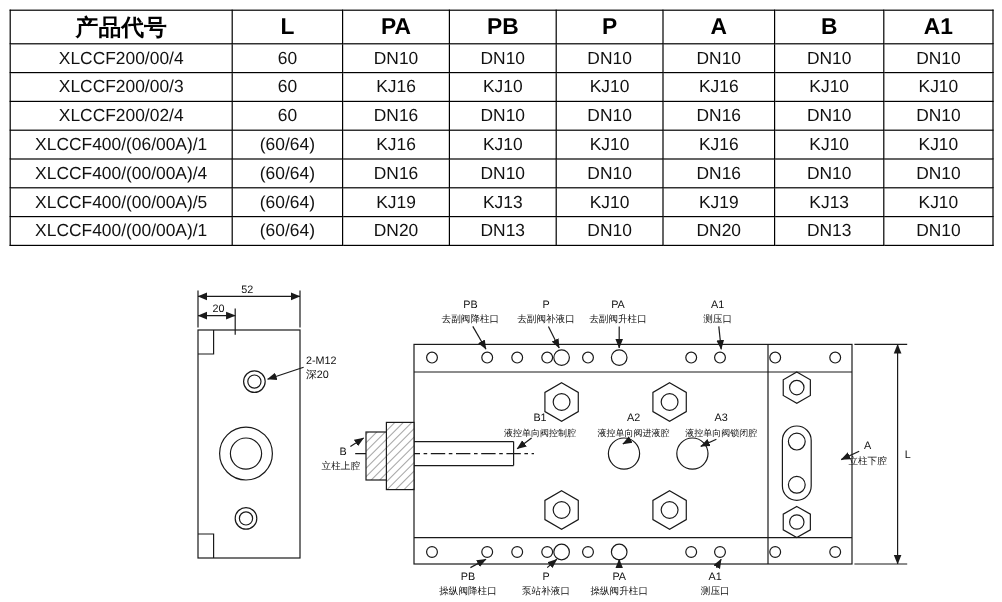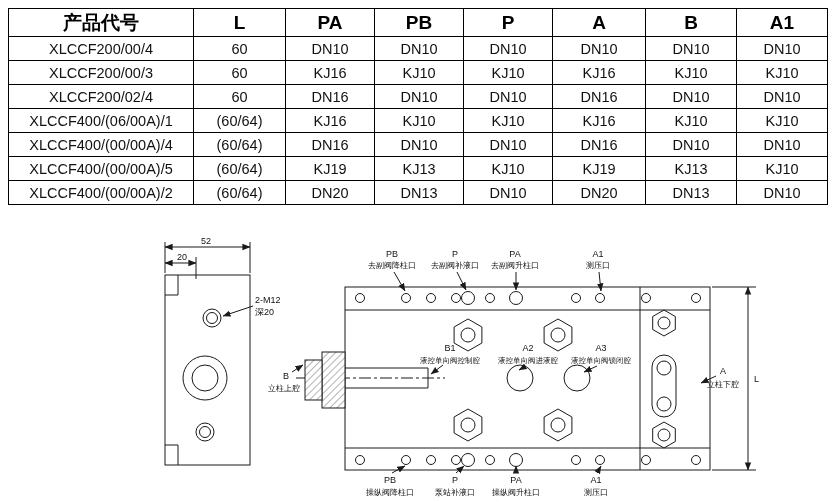--- a/index.html
+++ b/index.html
@@ -115,21 +115,21 @@
           <td>XLCCF400/(00/00A)/5</td>
           <td>(60/64)</td>
           <td>KJ19</td>
           <td>KJ13</td>
           <td>KJ10</td>
           <td>KJ19</td>
           <td>KJ13</td>
           <td>KJ10</td>
         </tr>
       <tr>
-          <td>XLCCF400/(00/00A)/2</td>
+          <td>XLCCF400/(00/00A)/1</td>
           <td>(60/64)</td>
           <td>DN20</td>
           <td>DN13</td>
           <td>DN10</td>
           <td>DN20</td>
           <td>DN13</td>
           <td>DN10</td>
         </tr>
     </tbody>
   </table>

